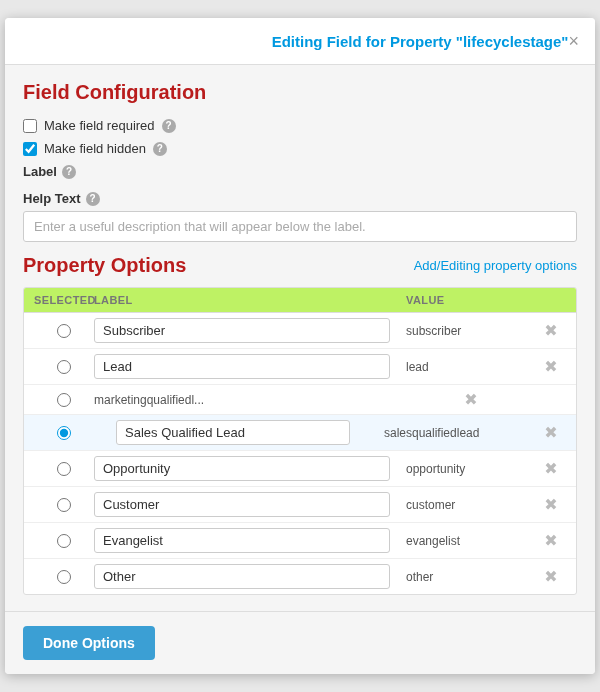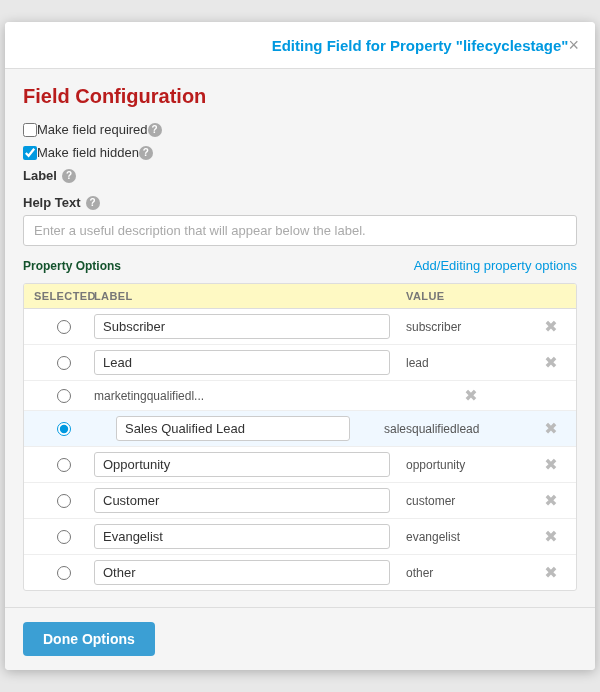--- a/index.html
+++ b/index.html
@@ -52,20 +52,21 @@
       font-weight: 600;
       color: #b91c1c;
       margin-bottom: 14px;
     }
     .field-group {
       margin-bottom: 12px;
     }
     .checkbox-row {
       display: flex;
       align-items: center;
+      gap: 7px;
       margin-bottom: 8px;
       font-size: 13px;
       color: #333;
     }
     .checkbox-row input[type="checkbox"] {
       width: 14px;
       height: 14px;
       margin: 0;
     }
     .help-icon {
@@ -104,41 +105,41 @@
       color: #aaa;
     }
     .property-options-header {
       display: flex;
       align-items: center;
       justify-content: space-between;
       margin-bottom: 10px;
       margin-top: 4px;
     }
     .property-options-title {
-      font-size: 12px;
-      font-weight: 600;
-      color: #14532d;
+      font-size: 20px;
+      font-weight: 600;
+      color: #b91c1c;
     }
     .add-remove-link {
       font-size: 13px;
       color: #0099e0;
       cursor: pointer;
       text-decoration: none;
     }
     .options-table {
       background: #fff;
       border: 1px solid #ddd;
       border-radius: 3px;
       overflow: hidden;
     }
     .options-table-header {
       display: grid;
       grid-template-columns: 60px 1fr 130px 30px;
       padding: 6px 10px;
-      background: #fef9c3;
+      background: #bef264;
       border-bottom: 1px solid #ddd;
       font-size: 11px;
       font-weight: 700;
       color: #777;
       text-transform: uppercase;
       letter-spacing: 0.4px;
     }
     .options-table-row {
       display: grid;
       grid-template-columns: 60px 1fr 130px 30px;

